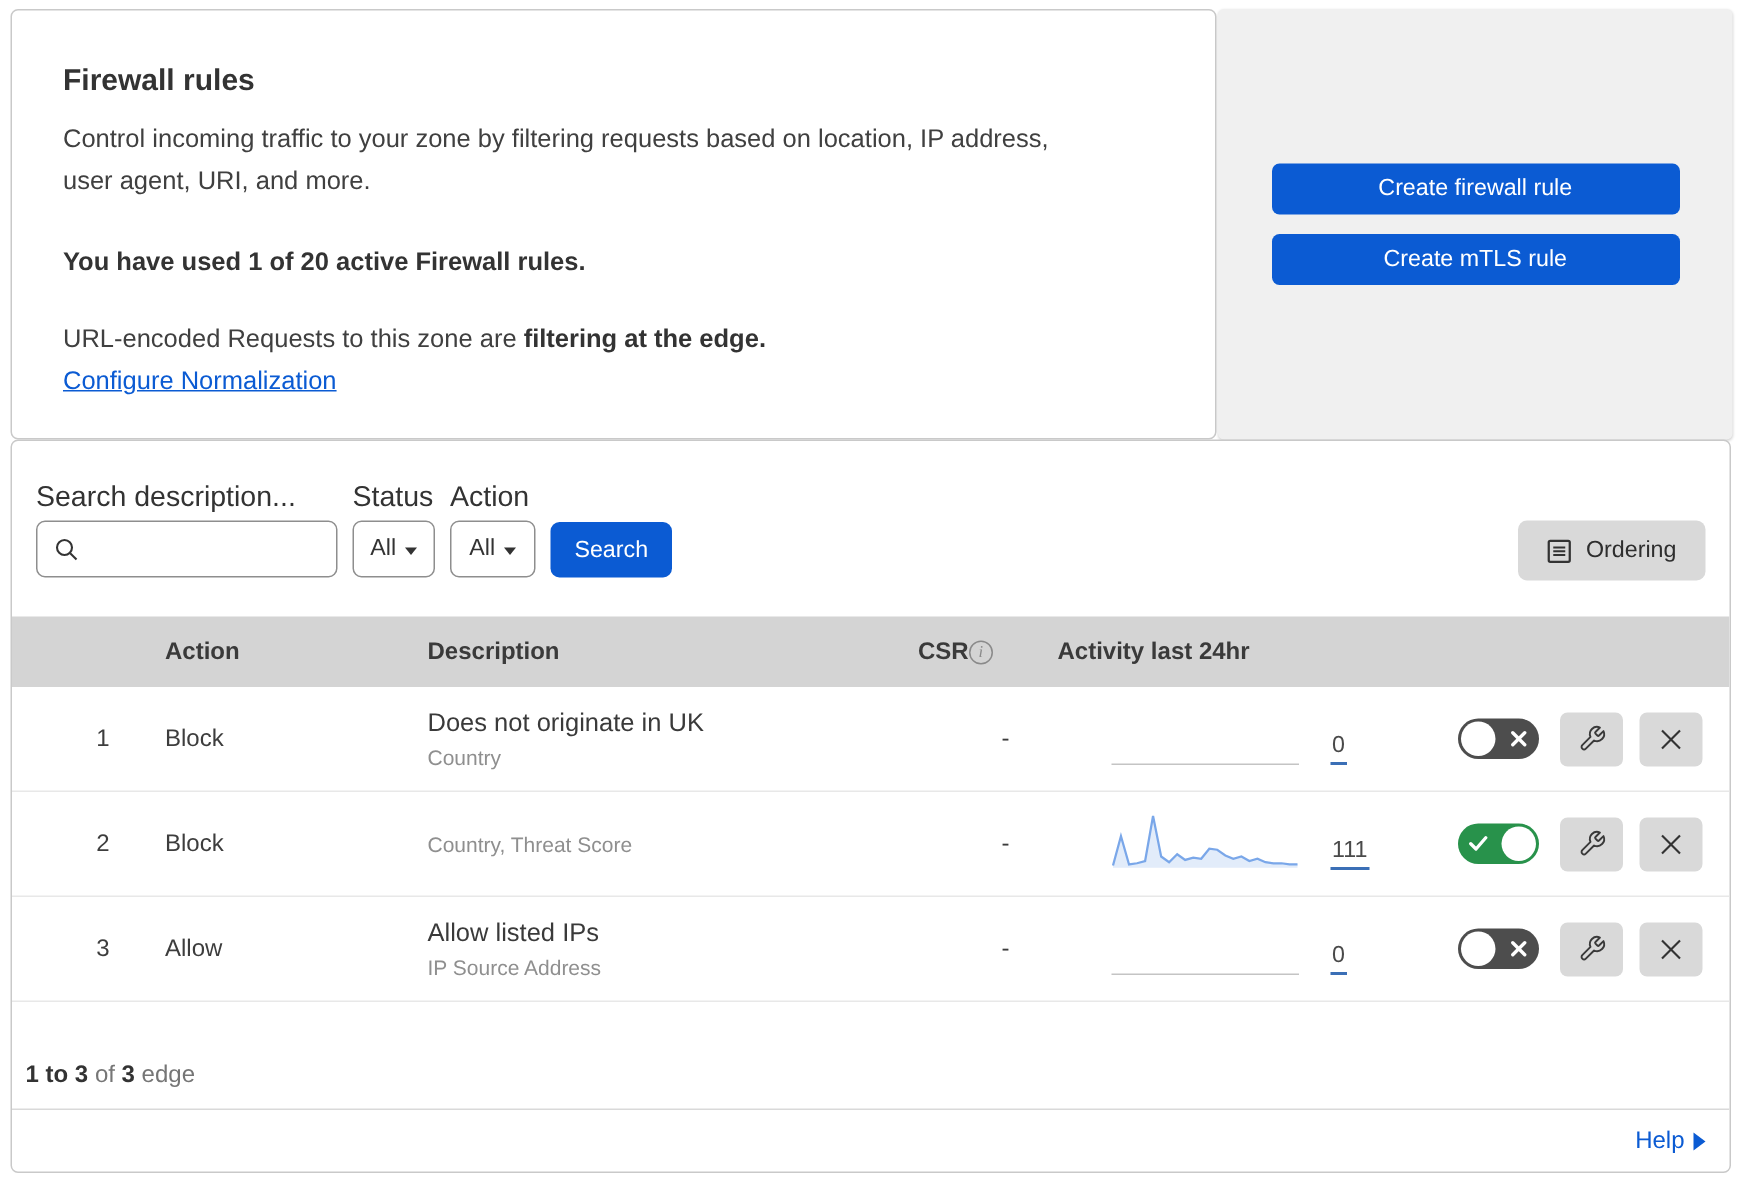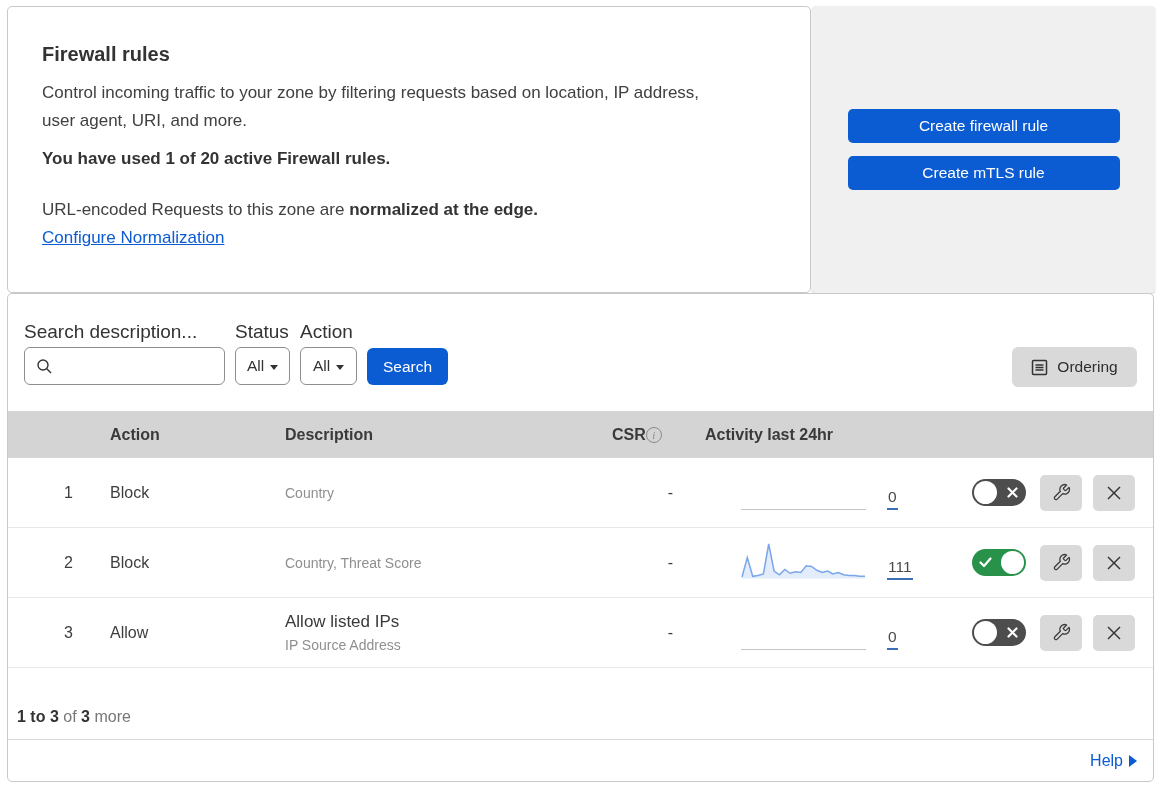--- a/index.html
+++ b/index.html
@@ -4,21 +4,21 @@
 <style>
   * { margin:0; padding:0; box-sizing:border-box; }
   html,body { width:1161px; height:791px; background:#fff; font-family:"Liberation Sans", sans-serif; position:relative; }
   a { text-decoration:none; }
 
   
   .intro-card { position:absolute; left:7px; top:6px; width:804px; height:287px; background:#fff;
     border:1px solid #c9c9c9; border-radius:5px; padding:34px 40px 0 34px; }
   .intro-title { font-size:20px; font-weight:700; color:#333; line-height:26px; }
   .intro-desc { margin-top:12px; font-size:17px; line-height:28px; color:#404040; max-width:680px; }
-  .intro-usage { margin-top:12px; font-size:17px; font-weight:700; color:#333; line-height:24px; }
+  .intro-usage { margin-top:28px; font-size:17px; font-weight:700; color:#333; line-height:24px; }
   .intro-norm { margin-top:25px; font-size:17px; line-height:28px; color:#404040; }
   .intro-norm b { color:#333; }
   .intro-link { color:#0b5bd3; text-decoration:underline; font-size:17px; }
 
   .cta-panel { position:absolute; left:812px; top:6px; width:343px; height:287px; background:#f0f0f0;
     border-radius:4px; box-shadow:0 1px 2px rgba(0,0,0,0.18); display:flex; flex-direction:column;
     justify-content:center; align-items:center; gap:13px; }
   .cta-btn { width:272px; height:34px; background:#0b5bd3; color:#fff; font-size:15.5px; border:none;
     border-radius:5px; font-family:inherit; display:flex; align-items:center; justify-content:center; cursor:pointer; }
 
@@ -93,21 +93,21 @@
   .help-arrow { width:0; height:0; border-top:6px solid transparent; border-bottom:6px solid transparent;
     border-left:8px solid #0b5bd3; }
 </style>
 </head>
 <body>
 
 <section class="intro-card">
   <h1 class="intro-title">Firewall rules</h1>
   <p class="intro-desc">Control incoming traffic to your zone by filtering requests based on location, IP address, user agent, URI, and more.</p>
   <p class="intro-usage">You have used 1 of 20 active Firewall rules.</p>
-  <p class="intro-norm"><span>URL-encoded Requests to this zone are </span><b>normalized at the edge.</b><br>
+  <p class="intro-norm"><span>URL-encoded Requests to this zone are </span><b>filtering at the edge.</b><br>
     <a href="#" class="intro-link">Configure Normalization</a>
   </p>
 </section>
 
 <aside class="cta-panel">
   <button class="cta-btn">Create firewall rule</button>
   <button class="cta-btn">Create mTLS rule</button>
 </aside>
 
 <section class="main-card">
@@ -163,20 +163,21 @@
       <span class="info-icon">i</span>
     </div>
     <div class="h-activity">Activity last 24hr</div>
     <div></div>
   </div>
 
   <div class="trow">
     <div class="cell-num">1</div>
     <div class="cell-action">Block</div>
     <div class="cell-desc">
+      <div class="desc-title">Does not originate in UK</div>
       <div class="desc-sub">Country</div>
     </div>
     <div class="cell-csr">-</div>
     <div class="cell-activity">
       <div class="spark flat"></div>
       <a href="#" class="count-link">0</a>
     </div>
     <div class="cell-controls">
       <div class="toggle off">
         <span class="knob"></span>
@@ -273,21 +274,21 @@
           <line x1="15" y1="3" x2="3" y2="15" stroke="#333" stroke-width="1.4"></line>
         </svg>
       </button>
     </div>
   </div>
 
   <div class="items-bar">
     <span class="b">1 to 3</span>
     <span class="g"> <span>of</span> </span>
     <span class="b">3</span>
-    <span class="g"> <span>more</span></span>
+    <span class="g"> <span>edge</span></span>
   </div>
 
   <div class="help-bar">
     <a href="#" class="help-link">
       <span>Help</span>
       <span class="help-arrow"></span>
     </a>
   </div>
 
 </section>

